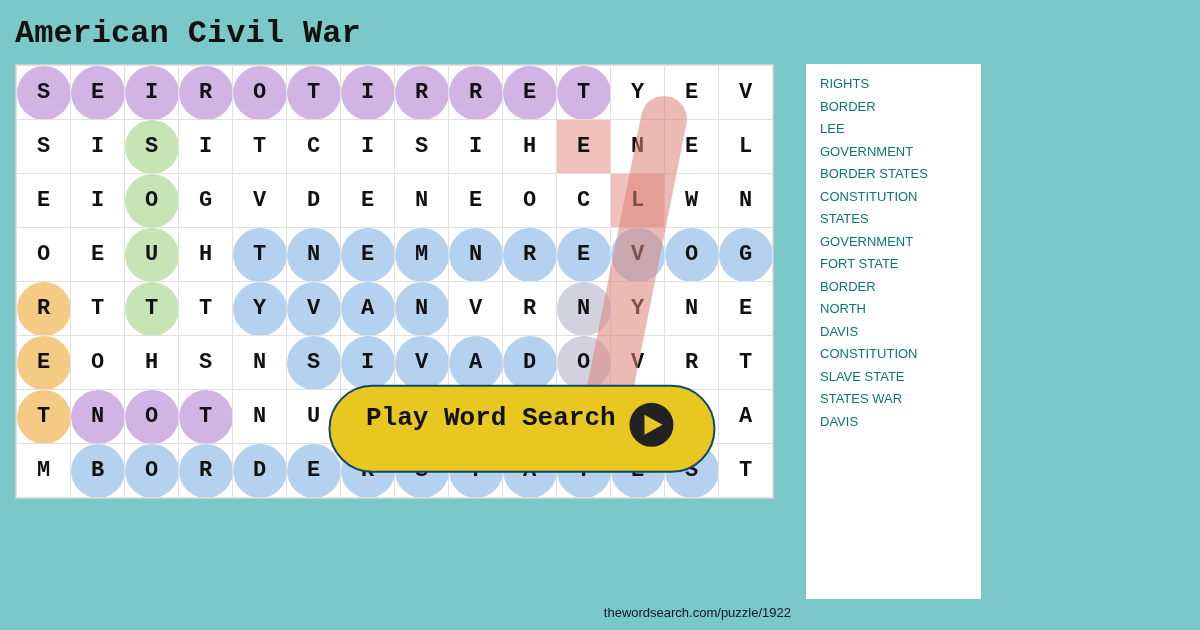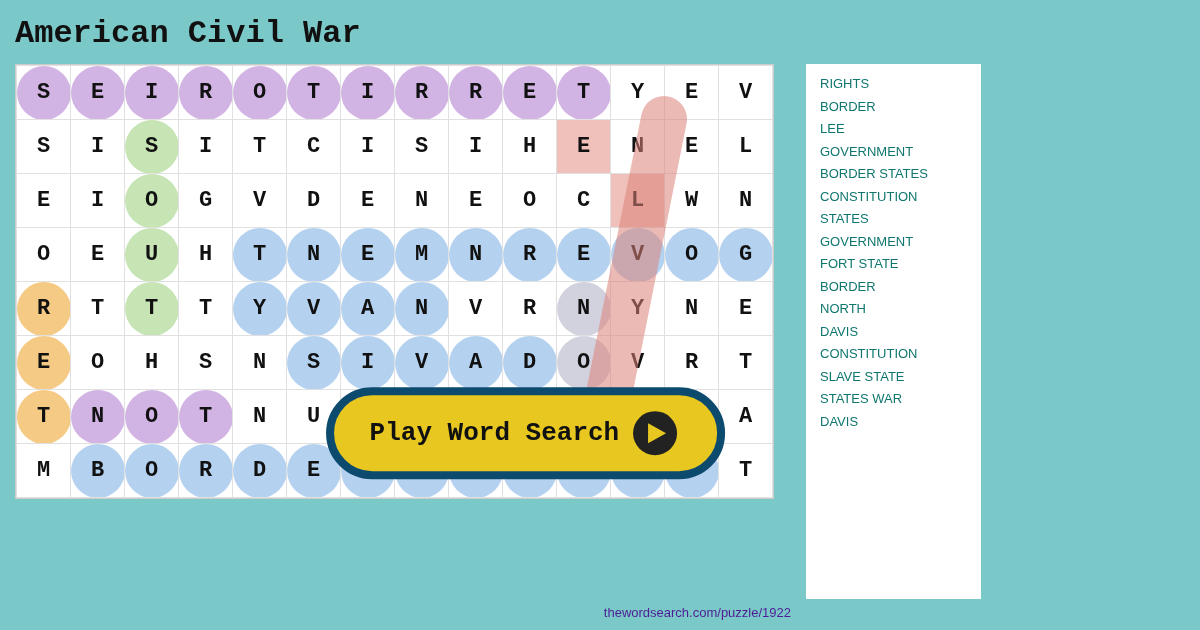--- a/index.html
+++ b/index.html
@@ -110,29 +110,29 @@
     }
     #play-button-overlay {
       position: absolute;
       left: 50%;
       top: 50%;
       transform: translate(-20%, 60%);
       z-index: 10;
     }
     #play-button {
       background: #E8C820;
-      border: 8px solid #0c4a6e;
-      border-radius: 50px;
-      padding: 16px 40px 16px 36px;
+      border: 2px solid #0c4a6e;
+      border-radius: 50px;
+      padding: 16px 40px 24px 36px;
       font-size: 26px;
       font-weight: bold;
       font-family: 'Courier New', Courier, monospace;
       color: #111;
       display: flex;
-      align-items: center;
+      align-items: flex-start;
       gap: 14px;
       cursor: pointer;
       white-space: nowrap;
     }
     #play-icon {
       width: 44px;
       height: 44px;
       background: #222;
       border-radius: 50%;
       display: flex;
@@ -143,21 +143,21 @@
       content: '';
       border-style: solid;
       border-width: 10px 0 10px 18px;
       border-color: transparent transparent transparent #E8C820;
       display: block;
       margin-left: 3px;
     }
     #footer {
       text-align: right;
       font-size: 13px;
-      color: #4c1d95;
+      color: #0f172a;
       font-family: Arial, sans-serif;
       margin-top: 6px;
       padding-right: 190px;
     }
   </style>
 </head>
 <body>
 
 <div id="main-container">
   <div id="title">American Civil War</div>

